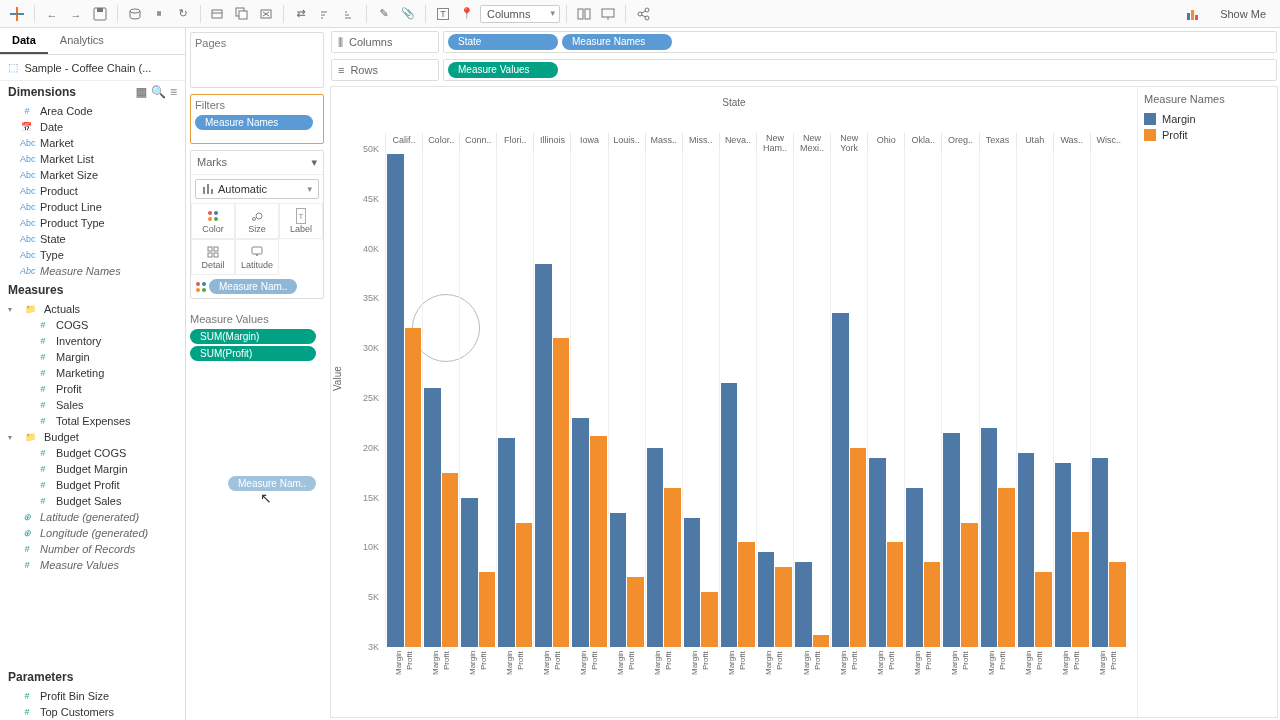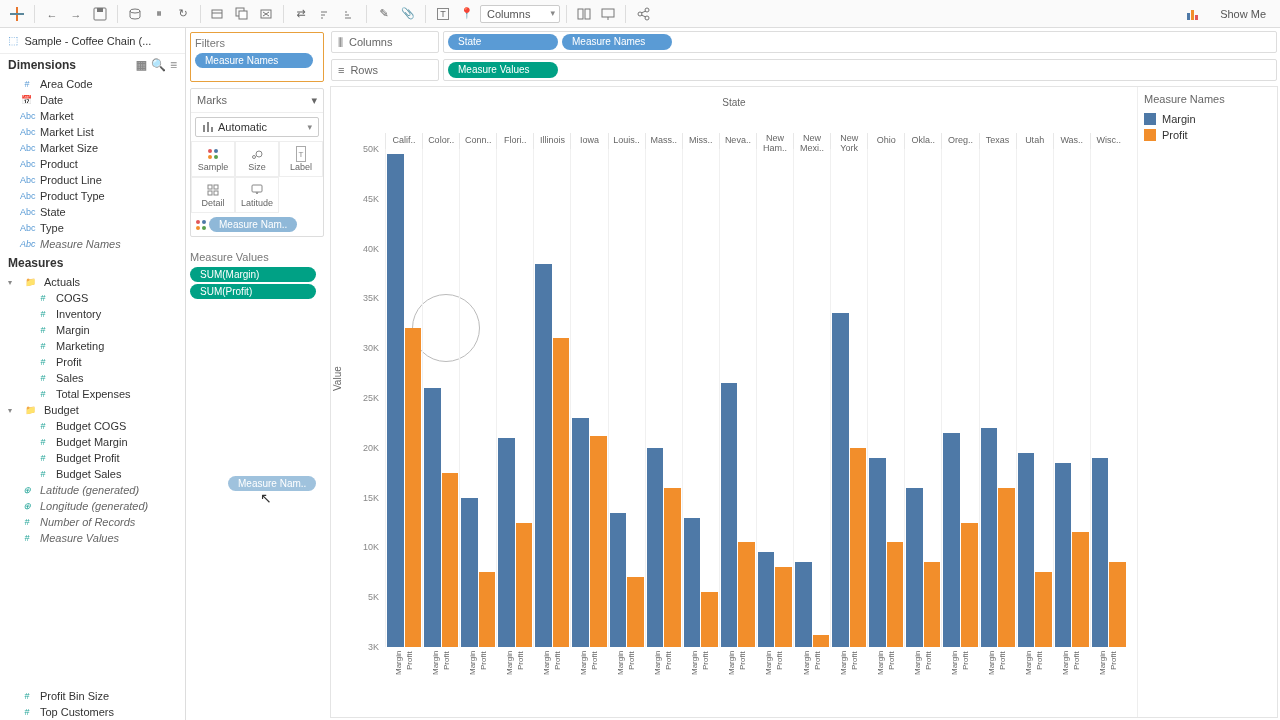--- a/index.html
+++ b/index.html
@@ -194,20 +194,24 @@
         <rect x="1" y="6" width="3" height="7" fill="#4e79a7"></rect>
         <rect x="5" y="3" width="3" height="10" fill="#f28e2b"></rect>
         <rect x="9" y="8" width="3" height="5" fill="#e15759"></rect>
       </svg>
     <span>Show Me</span>
   </div>
 </div>
 
 <div class="main">
   <div class="left-pane">
+    <div class="tabs">
+      <div class="tab active">Data</div>
+      <div class="tab">Analytics</div>
+    </div>
     <div class="datasource">
       <span style="color:#5a9bd5">⬚</span>
       <span>Sample - Coffee Chain (...</span>
     </div>
     <div class="section-hdr">
       <span>Dimensions</span>
       <span class="icons">
           <span>▦</span>
           <span>🔍</span>
           <span>≡</span>
@@ -327,33 +331,39 @@
         </div>
         <div class="field gen meas">
           <span class="ficon">#</span>
           <span>Number of Records</span>
         </div>
         <div class="field gen meas">
           <span class="ficon">#</span>
           <span>Measure Values</span>
         </div>
       </div>
+    <div class="section-hdr">
+        <span>Parameters</span>
+      </div>
     <div id="param-list">
         <div class="field meas">
           <span class="ficon">#</span>
           <span>Profit Bin Size</span>
         </div>
         <div class="field meas">
           <span class="ficon">#</span>
           <span>Top Customers</span>
         </div>
       </div>
   </div>
 
   <div class="shelves" style="position:relative">
+    <div class="shelf pages">
+        <div class="shelf-title">Pages</div>
+      </div>
     <div class="shelf filters">
       <div class="shelf-title">Filters</div>
       <div class="pill blue" style="width:118px">Measure Names</div>
     </div>
     <div class="shelf marks">
       <div class="marks-hdr">
           <span>Marks</span>
           <span>▾</span>
         </div>
       <div class="marks-sel">
@@ -367,21 +377,21 @@
       <div class="marks-grid">
         <div class="mark-btn">
             <span class="mi">
               <svg width="12" height="12">
                 <circle cx="3" cy="3" r="2" fill="#e15759"></circle>
                 <circle cx="9" cy="3" r="2" fill="#4e79a7"></circle>
                 <circle cx="3" cy="9" r="2" fill="#f28e2b"></circle>
                 <circle cx="9" cy="9" r="2" fill="#59a14f"></circle>
               </svg>
             </span>
-            <span class="ml">Sample</span>
+            <span class="ml">Color</span>
           </div>
         <div class="mark-btn">
             <span class="mi">
               <svg width="12" height="12">
                 <circle cx="3" cy="9" r="1.5" fill="none" stroke="#888"></circle>
                 <circle cx="8" cy="6" r="3" fill="none" stroke="#888"></circle>
               </svg>
             </span>
             <span class="ml">Size</span>
           </div>

